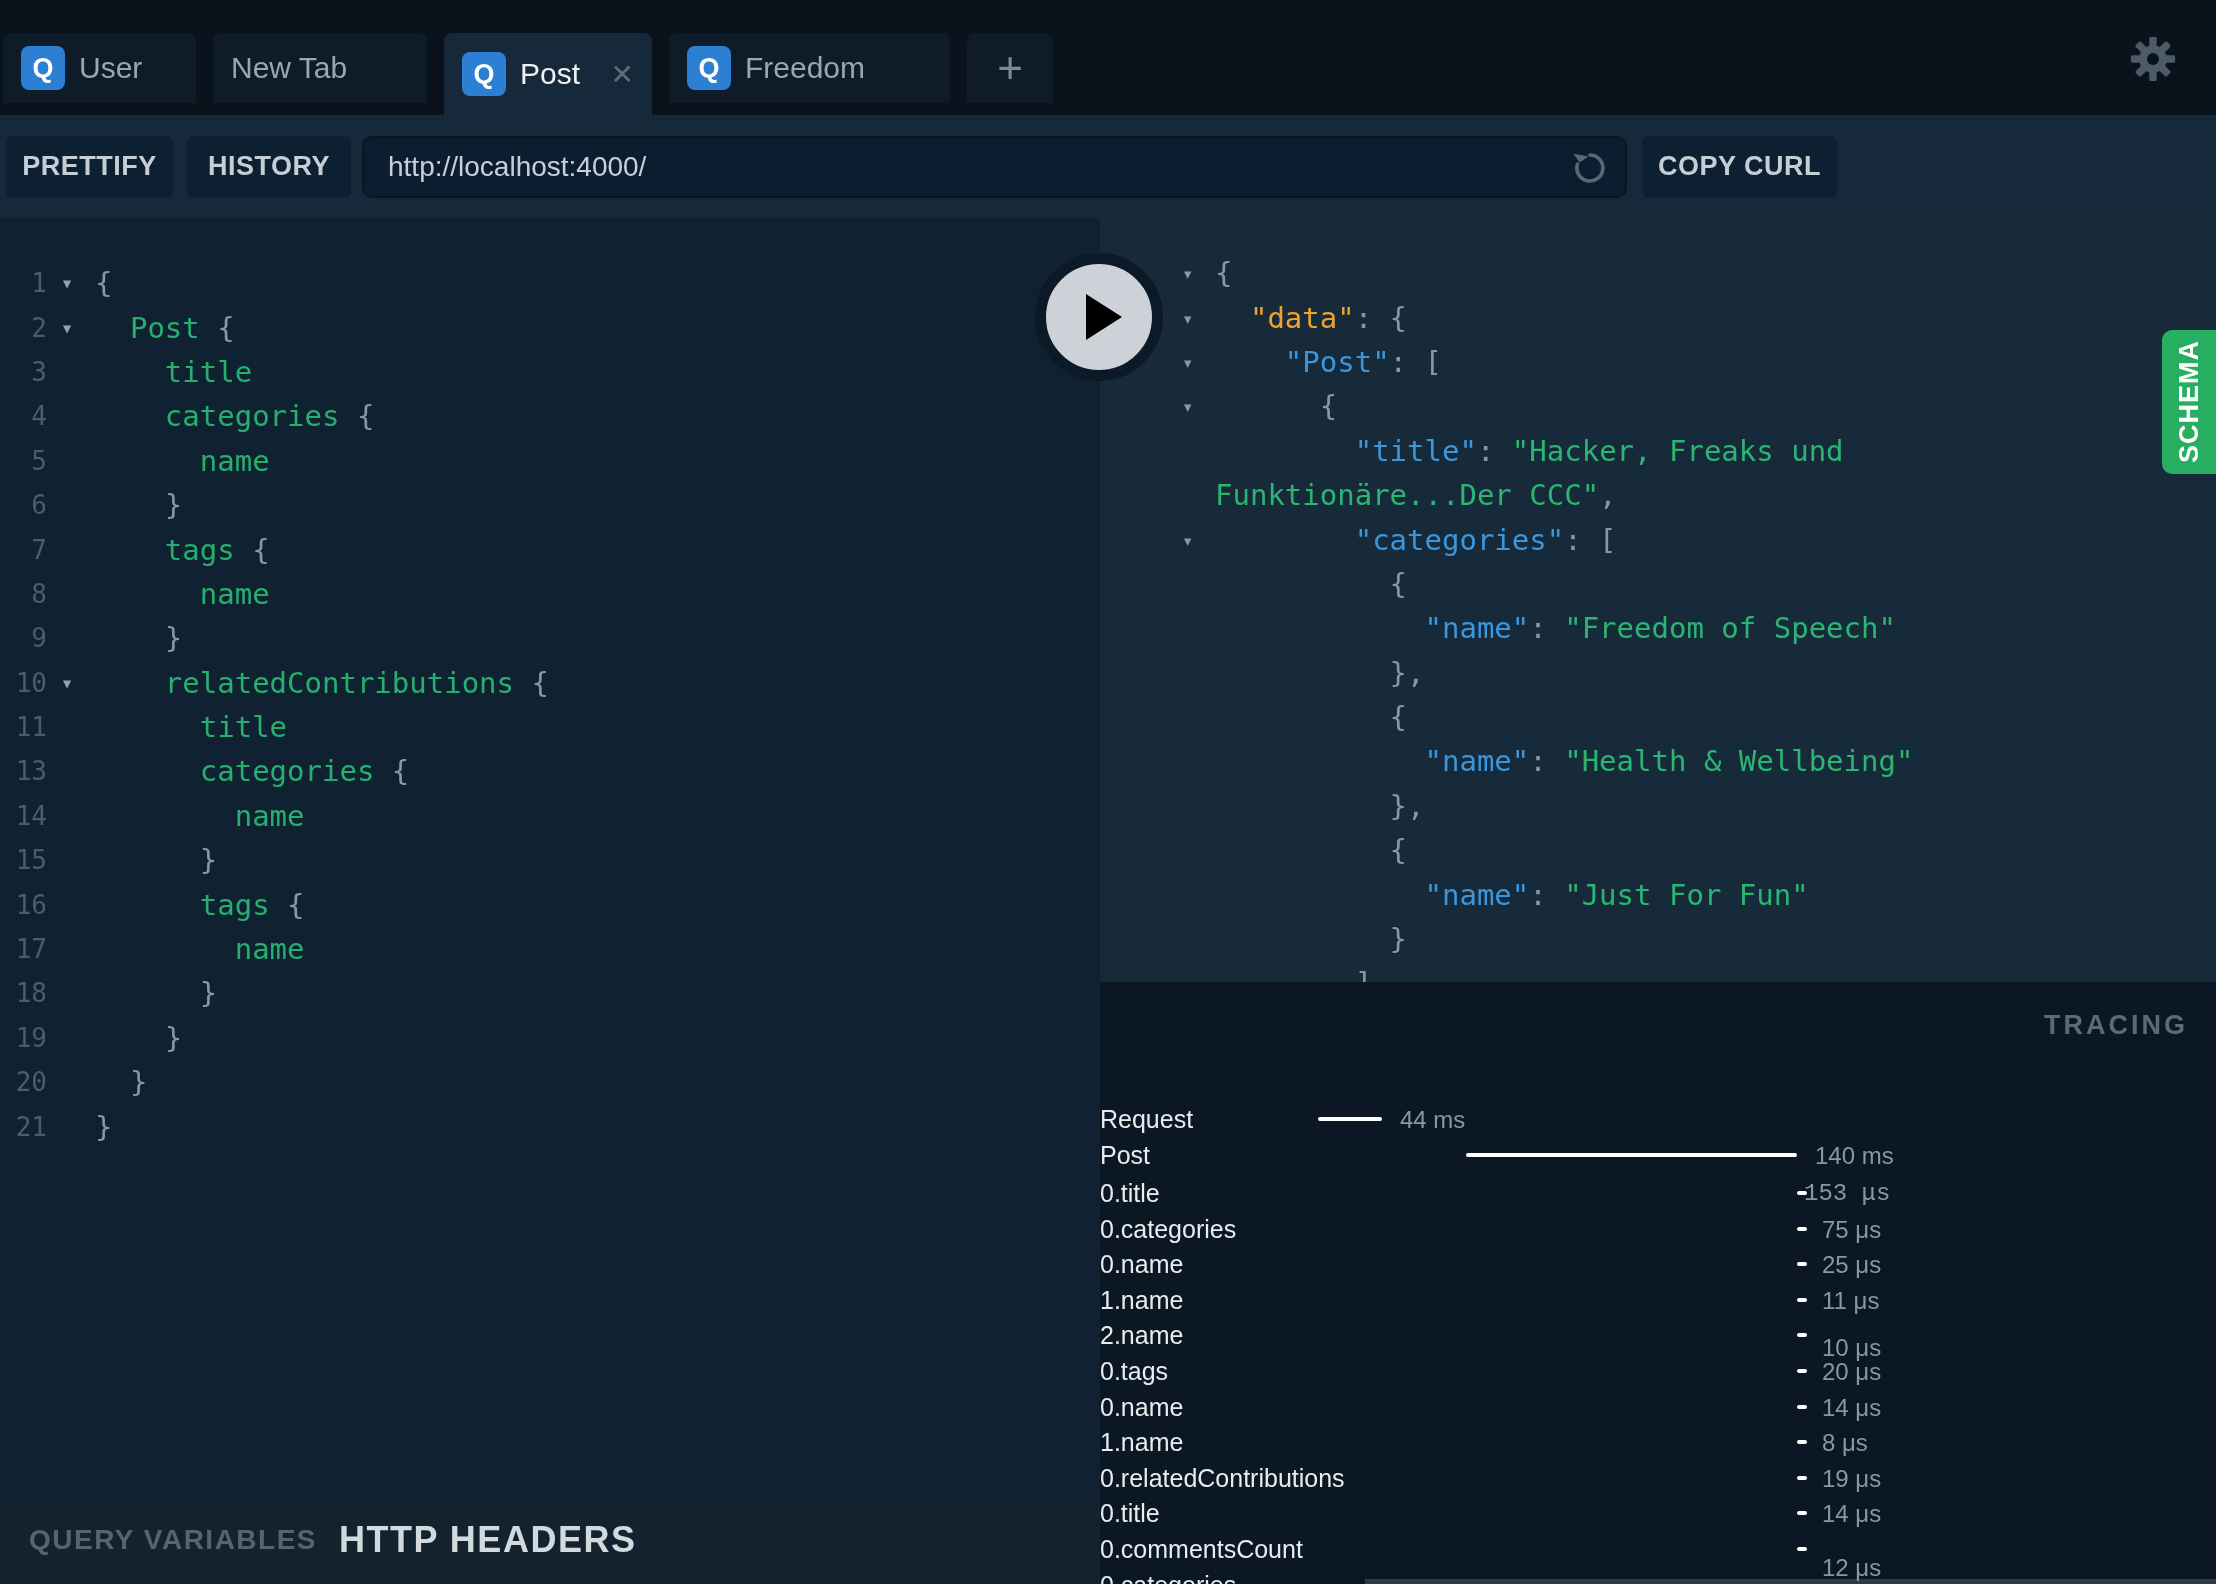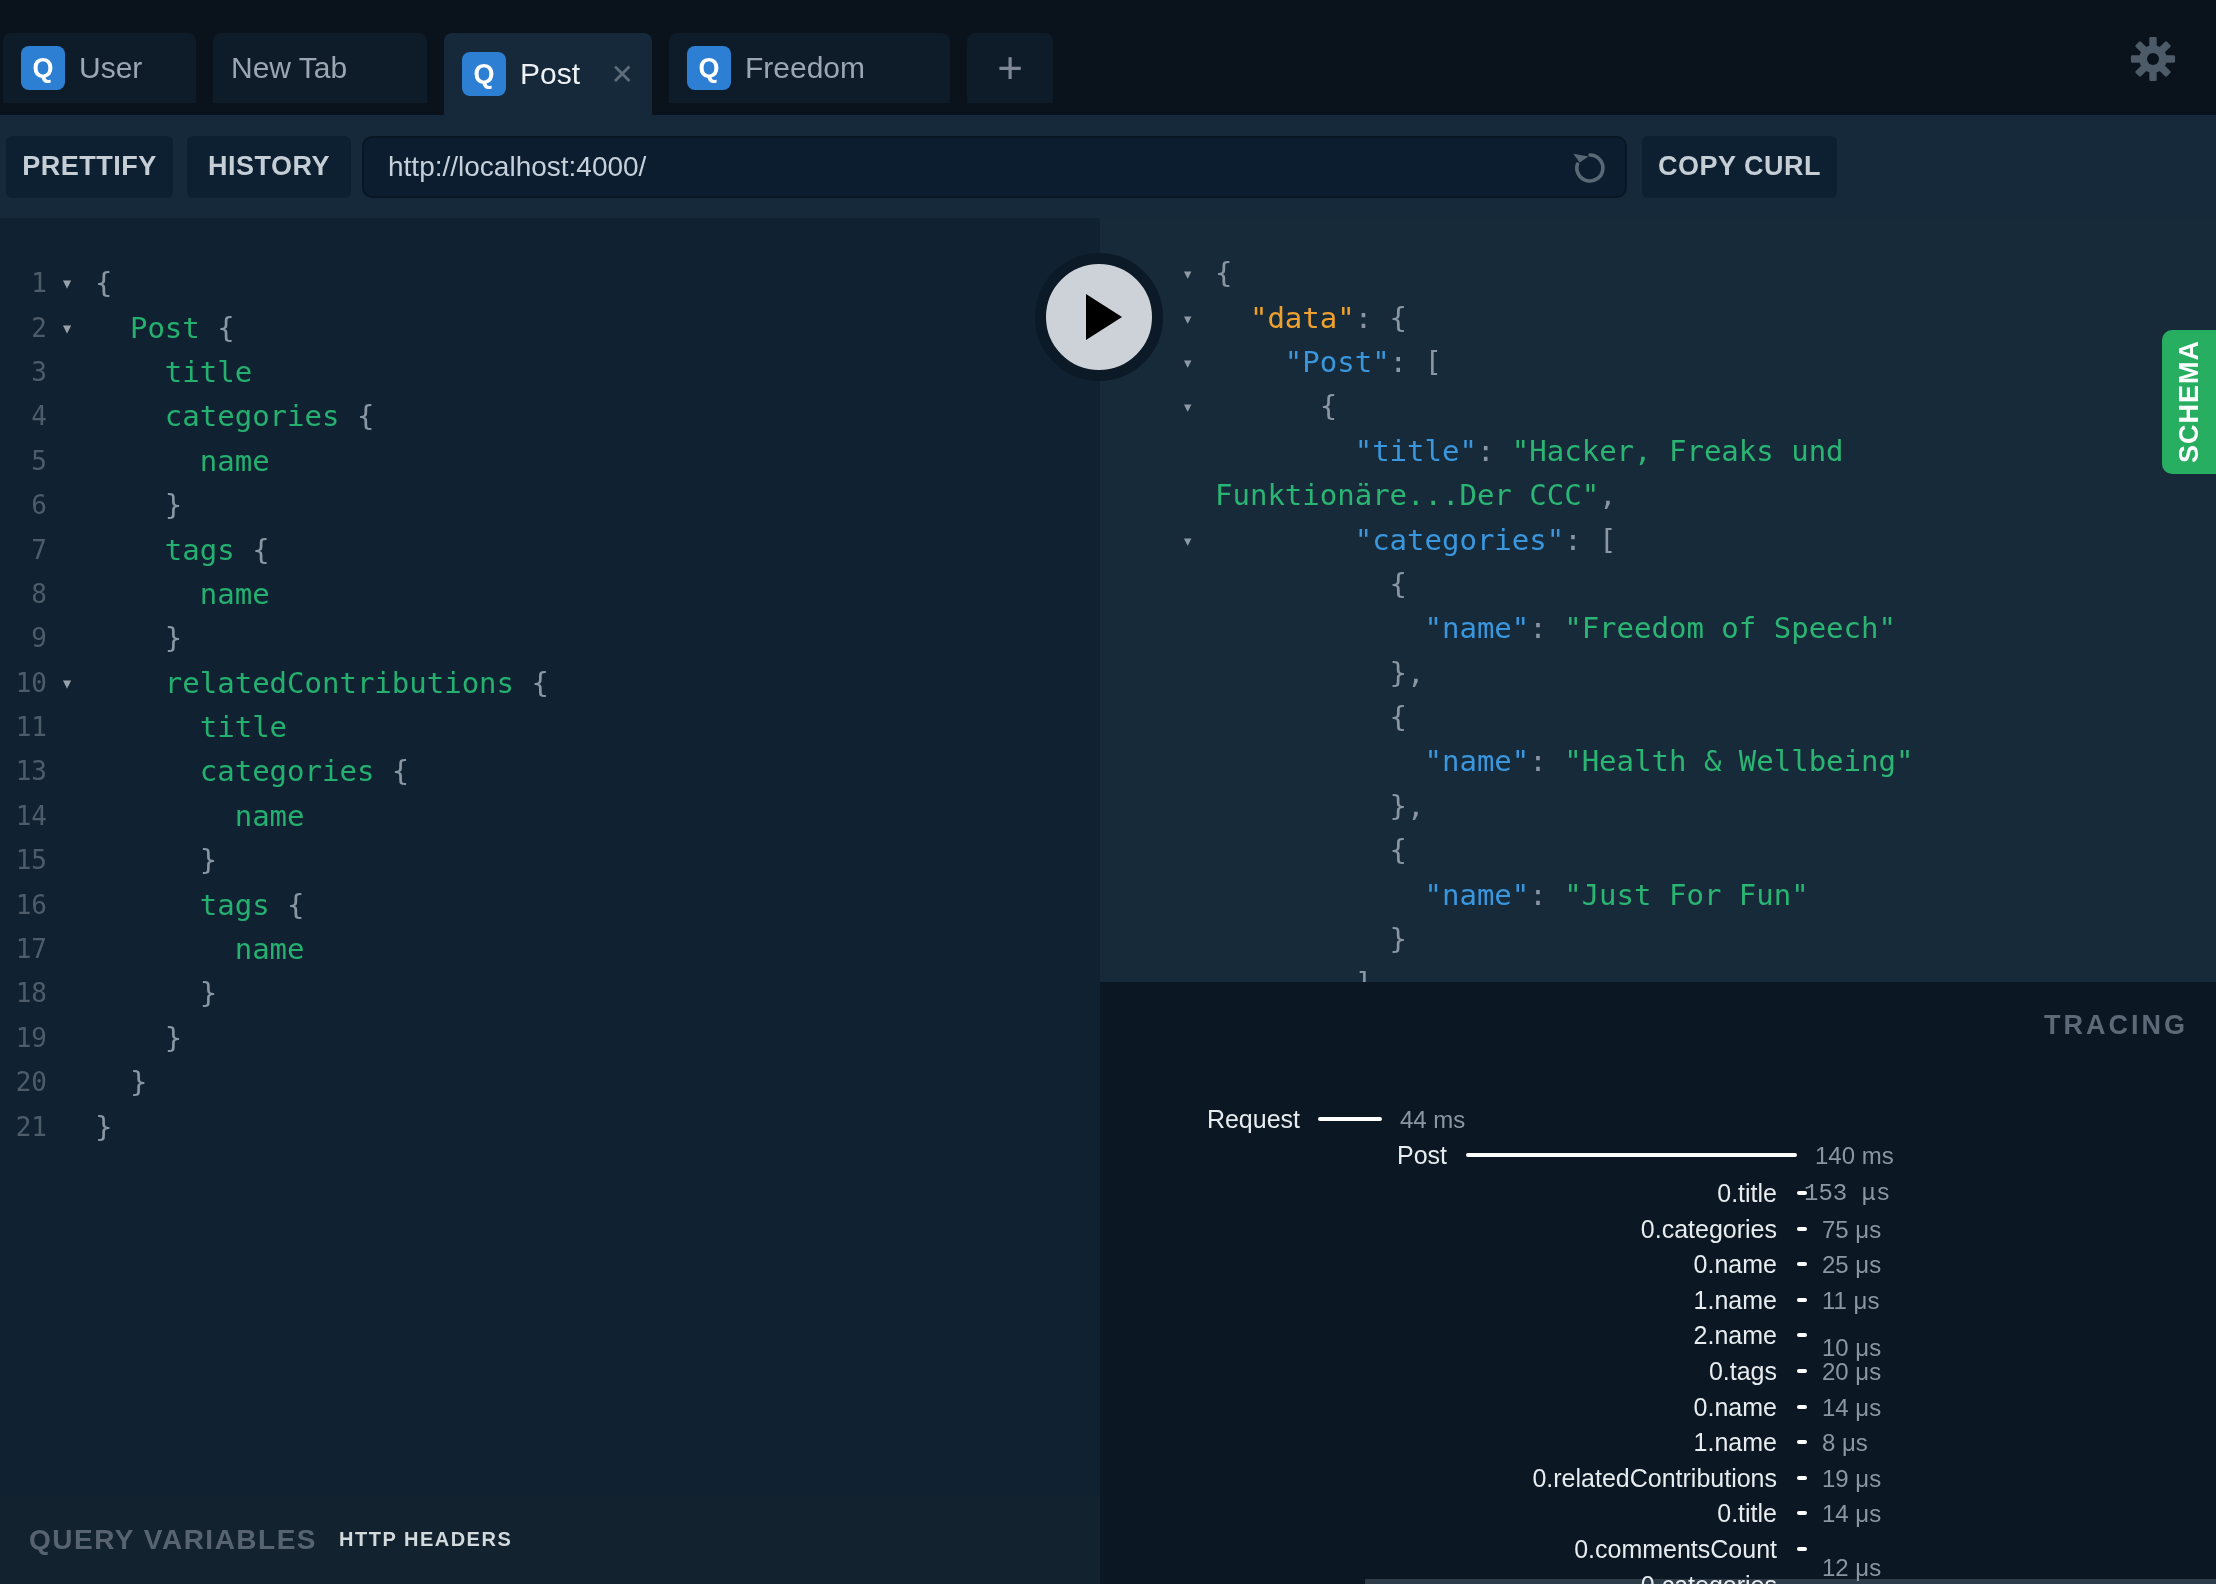--- a/index.html
+++ b/index.html
@@ -57,31 +57,31 @@
           cursor:pointer;z-index:6;}
   .schema span{writing-mode:vertical-rl;transform:rotate(180deg);color:#fff;font-weight:bold;
                font-size:27px;letter-spacing:1px;}
 
   
   .tracing{position:absolute;left:1100px;top:982px;width:1116px;height:602px;background:#0b1824;
            overflow:hidden;}
   .tr-title{position:absolute;top:28px;right:28px;color:#5c6a78;font-weight:bold;font-size:27px;
             letter-spacing:3px;}
   .tr-row{position:absolute;left:0;width:100%;height:32px;}
-  .tr-label{position:absolute;left:0;top:0;display:inline-block;text-align:right;color:#e7ecef;
+  .tr-label{position:absolute;left:0;top:0;display:inline-block;color:#e7ecef;
             font-size:25px;line-height:32px;white-space:nowrap;}
   .tr-bar{position:absolute;top:14px;height:4px;background:#ffffff;border-radius:2px;}
   .tr-val{position:absolute;top:3px;color:#8b96a1;font-size:24px;line-height:28px;white-space:nowrap;}
   .tr-scroll{position:absolute;left:265px;right:0;bottom:0;height:5px;background:#2e3c49;}
 
   
   .bottombar{position:absolute;left:0;top:1495px;width:1100px;height:89px;background:#12222f;
              display:flex;align-items:center;gap:22px;padding-left:29px;box-sizing:border-box;}
   .bb-qv{color:#57646f;font-size:28px;font-weight:bold;letter-spacing:1.5px;cursor:pointer;}
-  .bb-hh{color:#d3dade;font-size:20px;font-weight:bold;letter-spacing:1.5px;cursor:pointer;}
+  .bb-hh{color:#d3dade;font-size:36px;font-weight:bold;letter-spacing:1.5px;cursor:pointer;}
 </style>
 </head>
 <body>
 
 <div class="app">
 
   <div class="topbar">
     <div id="tabs">
         <div class="tab" style="width: 193px;">
           <span class="qbadge">Q</span>

